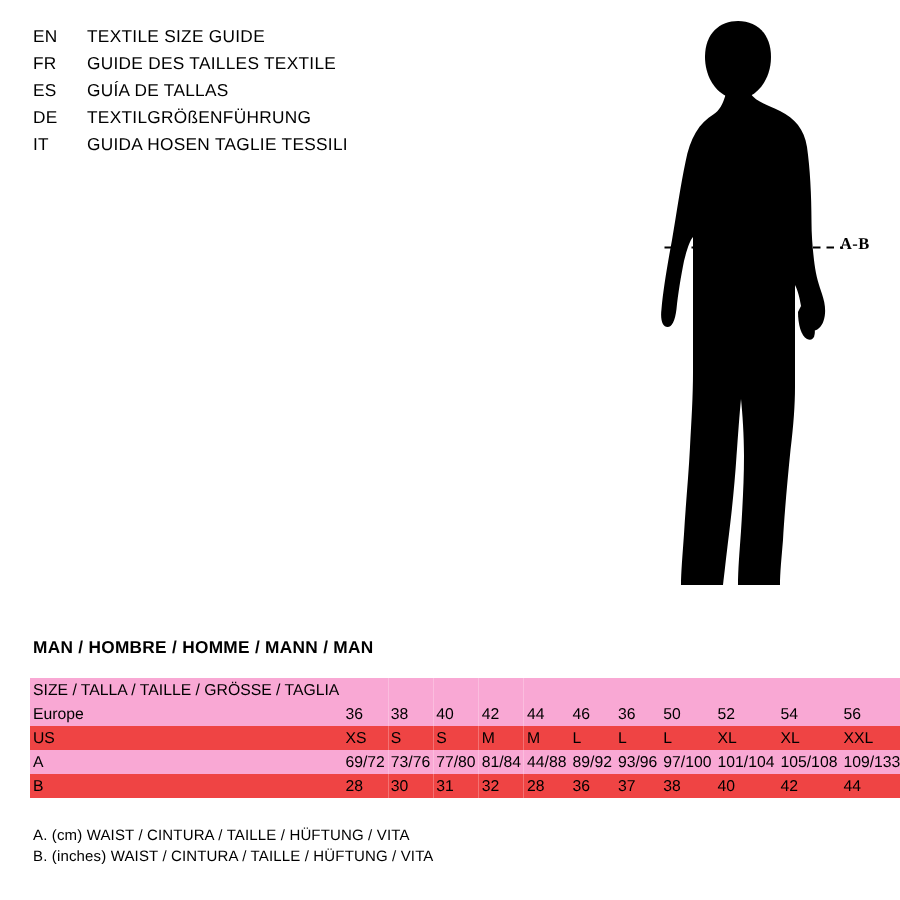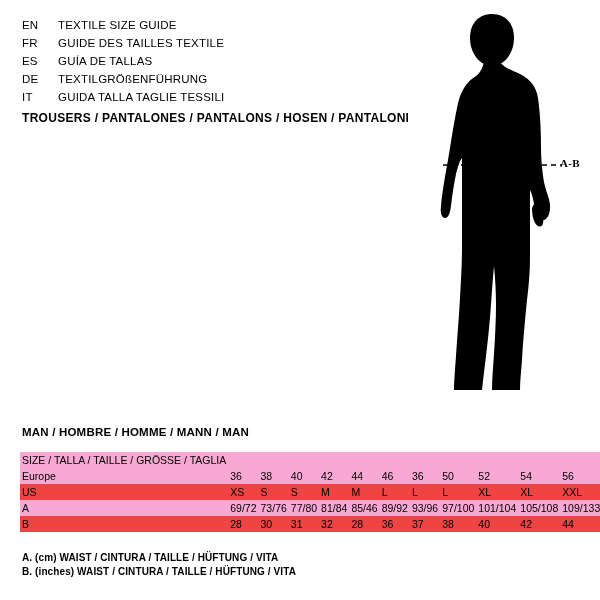--- a/index.html
+++ b/index.html
@@ -116,21 +116,21 @@
 
   .footnotes {
     position: absolute;
     left: 22px;
     top: 551px;
     font-size: 10px;
     line-height: 14px;
     letter-spacing: 0.1px;
   }
   .footnote {
-    font-weight: bold;
+    font-weight: normal;
   }
 </style>
 </head>
 <body>
 
 <div class="page">
 
   <div class="lang-block">
     <div class="lang-row">
       <span class="lang-code">EN</span>
@@ -143,25 +143,24 @@
     <div class="lang-row">
       <span class="lang-code">ES</span>
       <span class="lang-text">GUÍA DE TALLAS</span>
     </div>
     <div class="lang-row">
       <span class="lang-code">DE</span>
       <span class="lang-text">TEXTILGRÖßENFÜHRUNG</span>
     </div>
     <div class="lang-row">
       <span class="lang-code">IT</span>
-      <span class="lang-text">GUIDA TALLA TAGLIE TESSILI</span>
+      <span class="lang-text">GUIDA HOSEN TAGLIE TESSILI</span>
     </div>
   </div>
 
-  <div class="section-title">TROUSERS / PANTALONES / PANTALONS / HOSEN / PANTALONI</div>
 
   <div class="figure-wrap">
     <svg width="200" height="400" viewBox="0 0 200 400" xmlns="http://www.w3.org/2000/svg">
       <g>
 
         <path fill="#000000" d="M74,30 C74,14 84,6 96,6 C108,6 118,14 118,30 C118,42 112,52 104,56 L88,56 C80,52 74,42 74,30 Z"></path>
 
         <path fill="#000000" d="
           M88,54
           L104,54
@@ -254,21 +253,21 @@
         <td class="cell">XL</td>
         <td class="cell">XL</td>
         <td class="cell">XXL</td>
       </tr>
       <tr class="shaded">
         <td class="rowlabel">A</td>
         <td class="cell">69/72</td>
         <td class="cell">73/76</td>
         <td class="cell">77/80</td>
         <td class="cell">81/84</td>
-        <td class="cell">85/46</td>
+        <td class="cell">44/88</td>
         <td class="cell">89/92</td>
         <td class="cell">93/96</td>
         <td class="cell">97/100</td>
         <td class="cell">101/104</td>
         <td class="cell">105/108</td>
         <td class="cell">109/133</td>
       </tr>
       <tr class="plain">
         <td class="rowlabel">B</td>
         <td class="cell">28</td>

